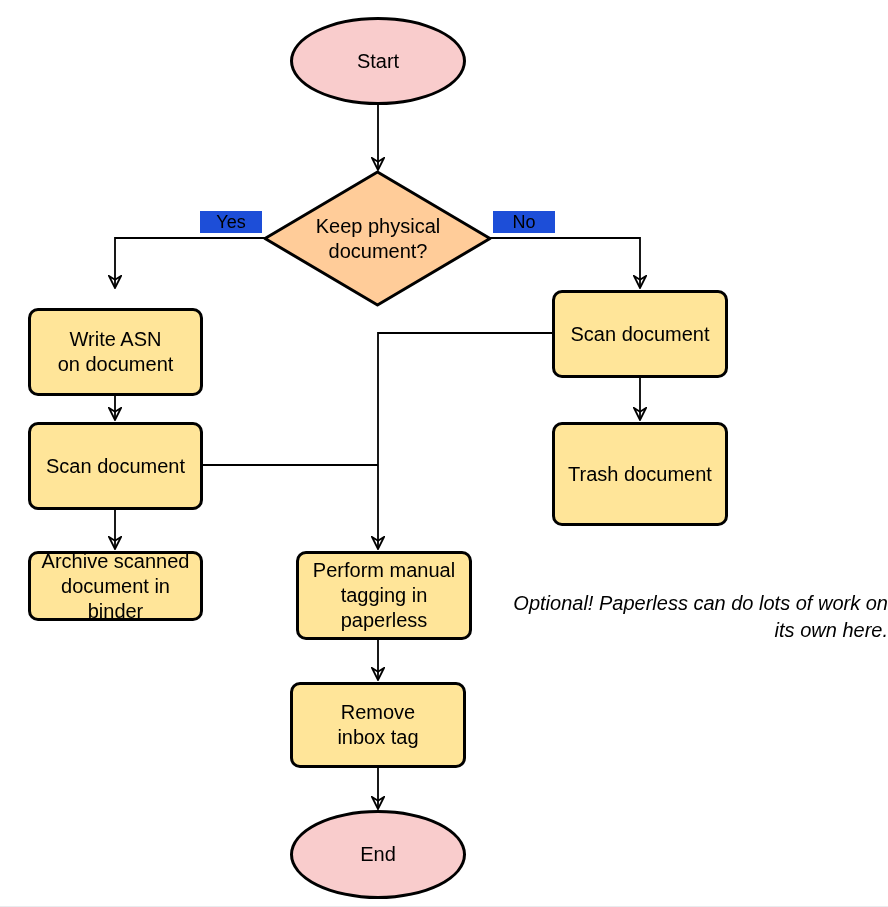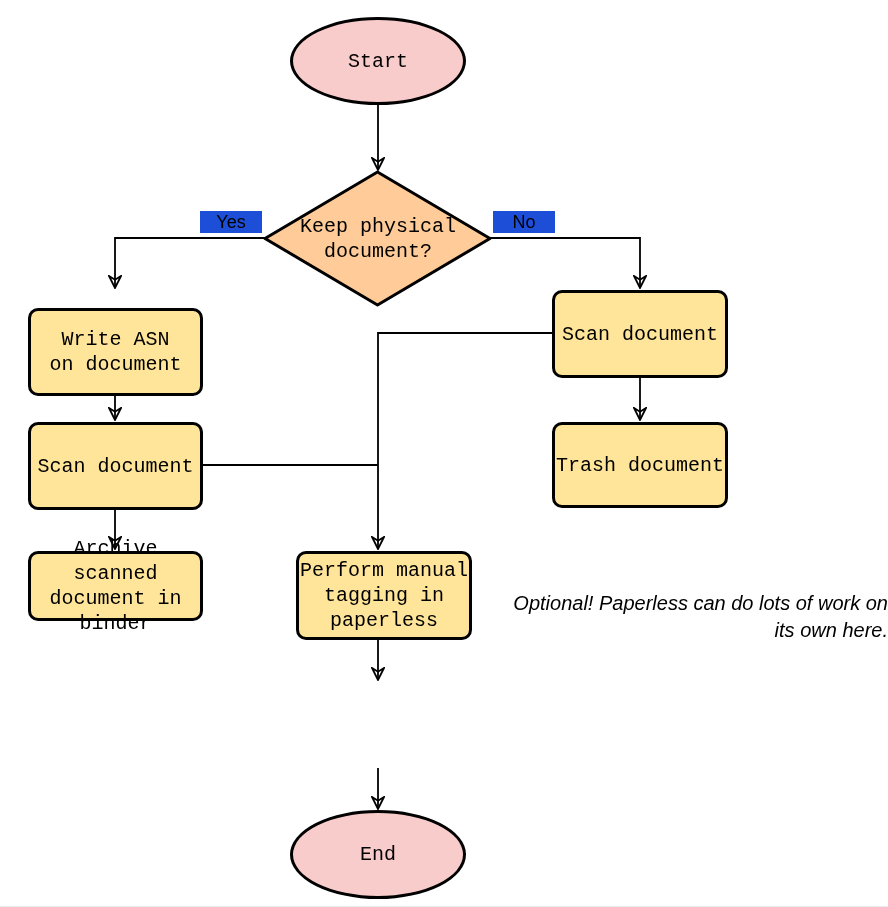--- a/index.html
+++ b/index.html
@@ -22,21 +22,21 @@
   .node {
     position: absolute;
     box-sizing: border-box;
     display: flex;
     align-items: center;
     justify-content: center;
     text-align: center;
     font-size: 20px;
     line-height: 25px;
   }
-  .node span { white-space: pre-line; font-family: Liberation Mono, monospace; }
+  .node span { white-space: pre-line; }
   .process {
     background: #FFE599;
     border: 3px solid #000000;
     border-radius: 10px;
   }
   .terminator {
     background: #F9CCCC;
     border: 3.5px solid #000000;
     border-radius: 50%;
   }
@@ -106,37 +106,41 @@
   </div>
 
   <div class="node process" style="left:552px; top:290px; width:176px; height:88px;">
     <span>Scan document</span>
   </div>
 
   <div class="node process" style="left:28px; top:422px; width:175px; height:88px;">
     <span>Scan document</span>
   </div>
 
-  <div class="node process" style="left:552px; top:422px; width:176px; height:86px;">
+  <div class="node process" style="left:552px; top:422px; width:176px; height:104px;">
     <span>Trash document</span>
   </div>
 
   <div class="node process" style="left:28px; top:551px; width:175px; height:70px;text-align:center;">
     <span>Archive scanned
 document in
 binder</span>
   </div>
 
   <div class="node process" style="left:296px; top:551px; width:176px; height:89px;">
     <span>Perform manual
 tagging in
 paperless</span>
   </div>
 
   <div class="annotation" style="left:480px; top:590px; width:408px;">Optional! Paperless can do lots of work on
 its own here.</div>
 
+  <div class="node process" style="left:290px; top:682px; width:176px; height:86px;">
+    <span>Remove
+inbox tag</span>
+  </div>
 
   <div class="node terminator" style="left:290px; top:810px; width:176px; height:89px;">
     <span>End</span>
   </div>
 
 </div>
 
 </body></html>

